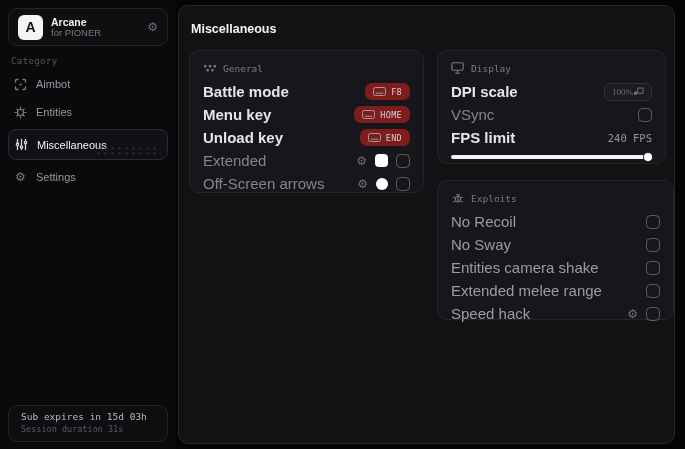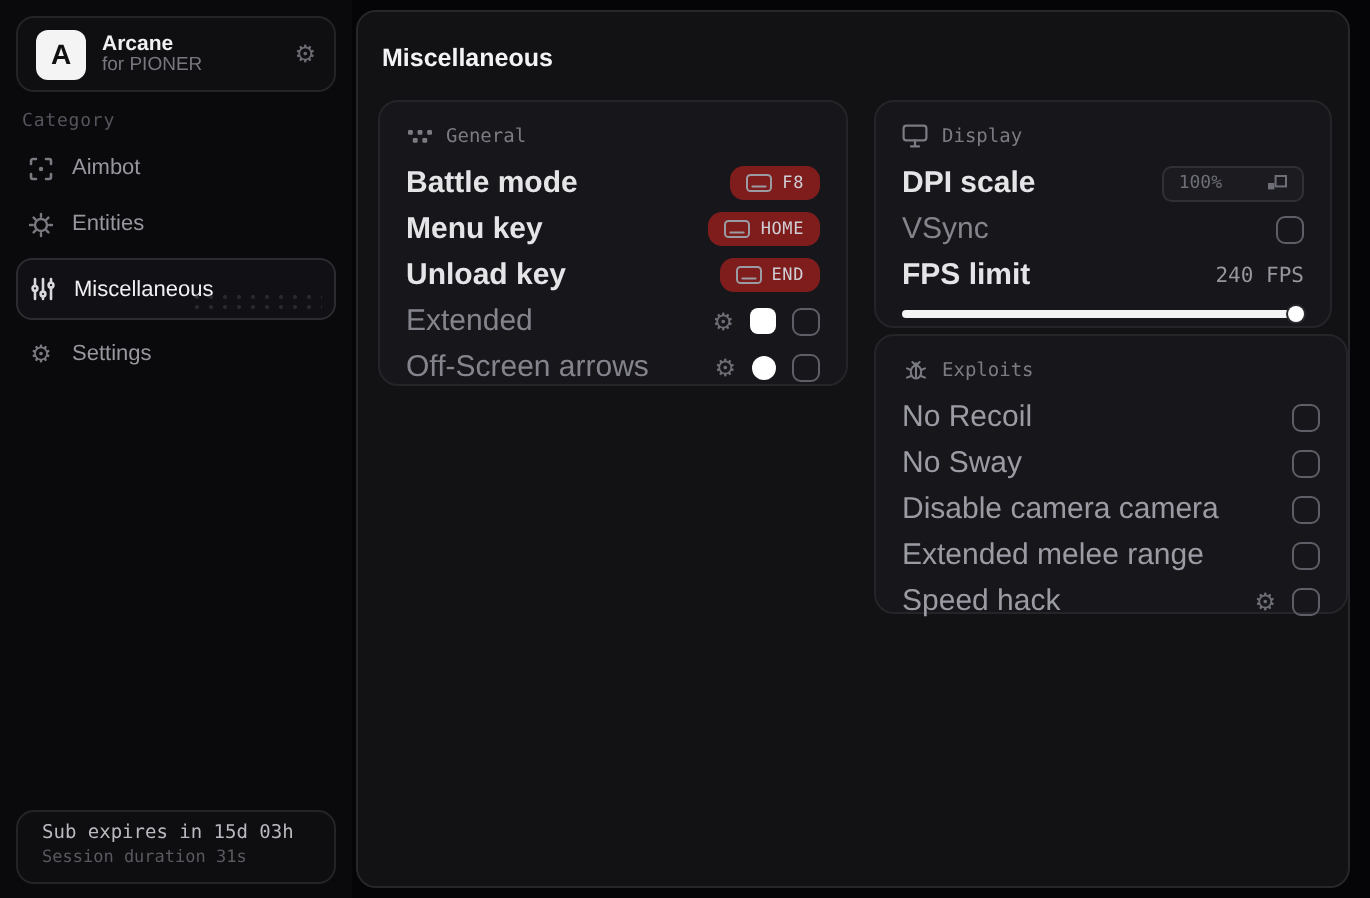--- a/index.html
+++ b/index.html
@@ -79,43 +79,43 @@
   }
   .panel-hd .pico { width:13px; height:13px; display:flex; align-items:center; justify-content:center; color:#7b7b83; }
   .row { height:23px; display:flex; align-items:center; }
   .row .lbl { flex:1; font-size:15px; }
   .lbl.strong { color:#e5e5e8; font-weight:bold; }
   .lbl.dim    { color:#84848c; }
   .lbl.mid    { color:#9b9ba3; }
 
   .panel.general  { width:235px; height:143px; }
   .col-right { width:237px; }
-  .panel.display  { width:229px; height:114px; margin-bottom:3px; }
+  .panel.display  { width:229px; height:114px; margin-bottom:16px; }
   .panel.exploits { width:237px; height:140px; }
 
   .keybadge {
     display:flex; align-items:center; gap:5px;
     background:#7f1d1d; border-radius:7px; height:17px; padding:0 8px;
     color:#cfcfd5; font-size:8.5px; font-weight:normal; letter-spacing:.3px; cursor:pointer;
   }
   .keybadge svg { color:#9b9ba3; }
 
   .ctrls { display:flex; align-items:center; gap:8px; }
   .gear-mini { color:#6e6e77; font-size:12px; line-height:1; cursor:pointer; }
   .swatch-square { width:13px; height:13px; border-radius:4px; background:#ffffff; cursor:pointer; }
   .swatch-circle { width:12px; height:12px; border-radius:50%; background:#ffffff; cursor:pointer; }
   .checkbox {
     width:14px; height:14px; border-radius:4.5px;
     border:1.5px solid #5e5e67; background:transparent; cursor:pointer;
   }
 
   .dpi-pill {
-    display:flex; align-items:center; gap:22px;
+    display:flex; align-items:center; gap:0;
     background:#1b1b20; border:1px solid #303036; border-radius:5px;
-    height:18px; padding:0 7px; color:#6f6f78; font-size:9px; cursor:pointer;
+    height:18px; padding:0 7px; color:#6f6f78; font-size:9px; cursor:pointer;font-family:Liberation Serif, serif;
   }
   .fps-value { color:#96969e; font-size:10.5px; }
   .slider { position:relative; height:10px; margin:3px 0 2px 0; cursor:pointer; }
   .slider-track { position:absolute; left:0; right:0; top:3px; height:4px; border-radius:2px; background:#f4f4f5; }
   .slider-knob  { position:absolute; right:0; top:1px; width:8px; height:8px; border-radius:50%; background:#ffffff; box-shadow:0 0 0 1px #2a2a2e; }
 
   svg { display:block; }
 </style>
 </head>
 <body>
@@ -304,21 +304,21 @@
 
         <div class="row">
           <span class="lbl mid">No Recoil</span>
           <span class="checkbox"></span>
         </div>
         <div class="row">
           <span class="lbl mid">No Sway</span>
           <span class="checkbox"></span>
         </div>
         <div class="row">
-          <span class="lbl mid">Disable camera camera</span>
+          <span class="lbl mid">Entities camera shake</span>
           <span class="checkbox"></span>
         </div>
         <div class="row">
           <span class="lbl mid">Extended melee range</span>
           <span class="checkbox"></span>
         </div>
         <div class="row">
           <span class="lbl mid">Speed hack</span>
           <span class="ctrls">
             <span class="gear-mini">⚙</span>

